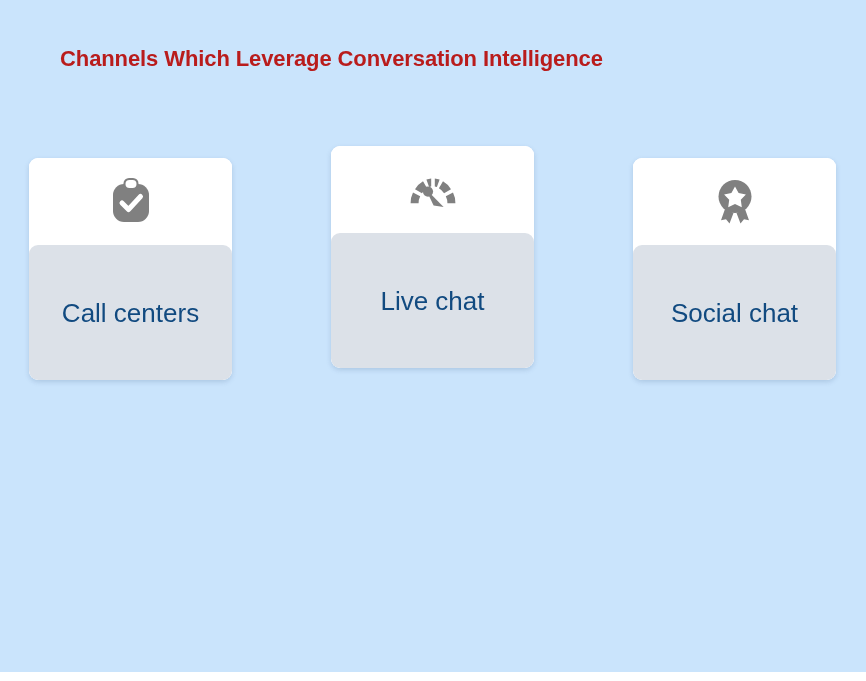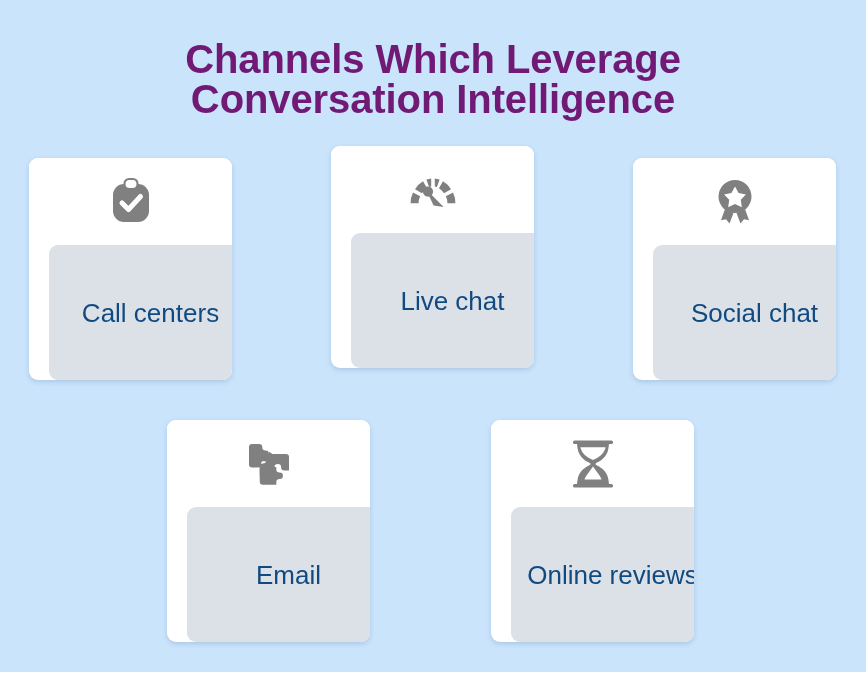--- a/index.html
+++ b/index.html
@@ -31,25 +31,25 @@
     height: 9px;
     background: #ffffff;
   }
 
   
   #page-title {
     position: absolute;
     left: 60px;
     top: 39px;
     width: 746px;
-    text-align: center;
-    font-size: 40px;
+    text-align: left;
+    font-size: 22px;
     line-height: 40px;
     font-weight: bold;
-    color: #701a75;
+    color: #b91c1c;
     letter-spacing: -0.1px;
   }
 
   
   .card {
     position: absolute;
     background: #ffffff;
     border-radius: 9px;
     box-shadow: 0 2px 5px rgba(70, 100, 140, 0.22);
     overflow: hidden;
@@ -73,21 +73,20 @@
     left: 0;
     bottom: 0;
     width: 100%;
     background: #dce1e8;
     border-radius: 9px;
     display: flex;
     align-items: center;
     justify-content: center;
     box-sizing: border-box;
     padding: 9px 10px;
-    margin-left: 20px;
   }
 
   .card-label {
     font-size: 26px;
     line-height: 34px;
     color: #114a80;
     text-align: center;
     font-weight: normal;
   }
 
@@ -172,68 +171,17 @@
           </g>
           <path d="M22 8.6 L25.6 15.1 L32.9 16.4 L27.8 21.8 L28.8 29.2 L22 25.9 L15.2 29.2 L16.2 21.8 L11.1 16.4 L18.4 15.1 Z" fill="#ffffff"></path>
         </svg>
       </span>
     </div>
     <div class="card-label-area">
       <div class="card-label">Social chat</div>
     </div>
   </div>
 
-  <div class="card" id="card-email">
-    <div class="card-icon-area">
-      <span>
-        <svg class="icon-svg" width="48" height="48" viewBox="0 0 48 48" aria-hidden="true">
-          <g fill="#808080">
 
-            <path d="M4 7 a3 3 0 0 1 3-3 h7 a3.3 3.3 0 0 1 3.3 3.3 a3.3 3.3 0 0 0 3.3 3.3 a3.3 3.3 0 0 1 3.3 3.3
-                     v7 h-4.6 a3.3 3.3 0 0 0 -3.3 3.3 a3.3 3.3 0 0 1 -3.3 3.3 h-5.7 a3 3 0 0 1 -3 -3 Z"></path>
-
-            <path d="M27.5 14 h13.5 a3 3 0 0 1 3 3 v13.5 h-4.6 a3.3 3.3 0 0 1 -3.3 -3.3 a3.3 3.3 0 0 0 -3.3 -3.3
-                     a3.3 3.3 0 0 0 -3.3 3.3 a3.3 3.3 0 0 1 -3.3 3.3 h-2.2 v-5.6 a3.3 3.3 0 0 0 -3.3 -3.3
-                     a3.3 3.3 0 0 1 -3.3 -3.3 a3.3 3.3 0 0 1 3.3 -3.3 a3.3 3.3 0 0 0 3.3 -3.3 Z"></path>
-
-            <path d="M14.5 30.5 v-3.6 a3.3 3.3 0 0 1 3.3 -3.3 a3.3 3.3 0 0 0 3.3 -3.3 a3.3 3.3 0 0 1 3.3 3.3
-                     a3.3 3.3 0 0 0 3.3 3.3 h3.6 v2.3 a3.3 3.3 0 0 0 3.3 3.3 a3.3 3.3 0 0 1 3.3 3.3
-                     a3.3 3.3 0 0 1 -3.3 3.3 a3.3 3.3 0 0 0 -3.3 3.3 v2.3 h-13.5 a3 3 0 0 1 -3 -3 Z"></path>
-          </g>
-        </svg>
-      </span>
-    </div>
-    <div class="card-label-area">
-      <div class="card-label">Email</div>
-    </div>
-  </div>
-
-  <div class="card" id="card-online-reviews">
-    <div class="card-icon-area">
-      <span>
-        <svg class="icon-svg" width="42" height="50" viewBox="0 0 42 50" aria-hidden="true">
-          <g fill="#808080">
-
-            <rect x="1" y="1.5" width="40" height="3.6" rx="1.6"></rect>
-            <rect x="1" y="44.9" width="40" height="3.6" rx="1.6"></rect>
-
-            <path d="M5.0 5.1 h32 l-0.6 4.3 c-0.8 6.2 -5.4 11.6 -12.2 14.6 l-0.5 0.2
-                     v1.6 l0.5 0.2 c6.8 3.0 11.4 8.4 12.2 14.6 l0.6 4.3 h-32 l0.6 -4.3
-                     c0.8 -6.2 5.4 -11.6 12.2 -14.6 l0.5 -0.2 v-1.6 l-0.5 -0.2
-                     C11.0 21.0 6.4 15.6 5.6 9.4 Z"></path>
-          </g>
-
-          <path d="M8.4 8.2 h25.2 c-0.9 5.0 -4.9 9.3 -10.6 11.8 l-2.0 0.9 l-2.0 -0.9
-                   C13.3 17.5 9.3 13.2 8.4 8.2 Z" fill="#ffffff"></path>
-
-          <path d="M21 27.6 l6.5 9.0 c0.9 1.3 1.6 2.6 2.0 3.9 h-17.0
-                   c0.4 -1.3 1.1 -2.6 2.0 -3.9 Z" fill="#ffffff"></path>
-        </svg>
-      </span>
-    </div>
-    <div class="card-label-area">
-      <div class="card-label">Online reviews</div>
-    </div>
-  </div>
 
 </div>
 
 <div id="bottom-strip"></div>
 
 </body></html>

